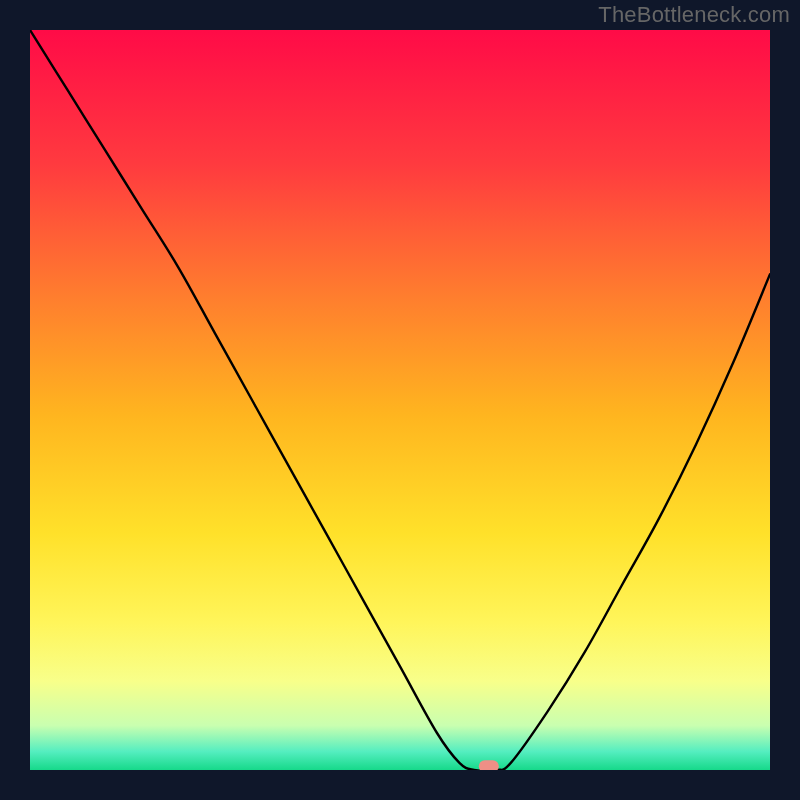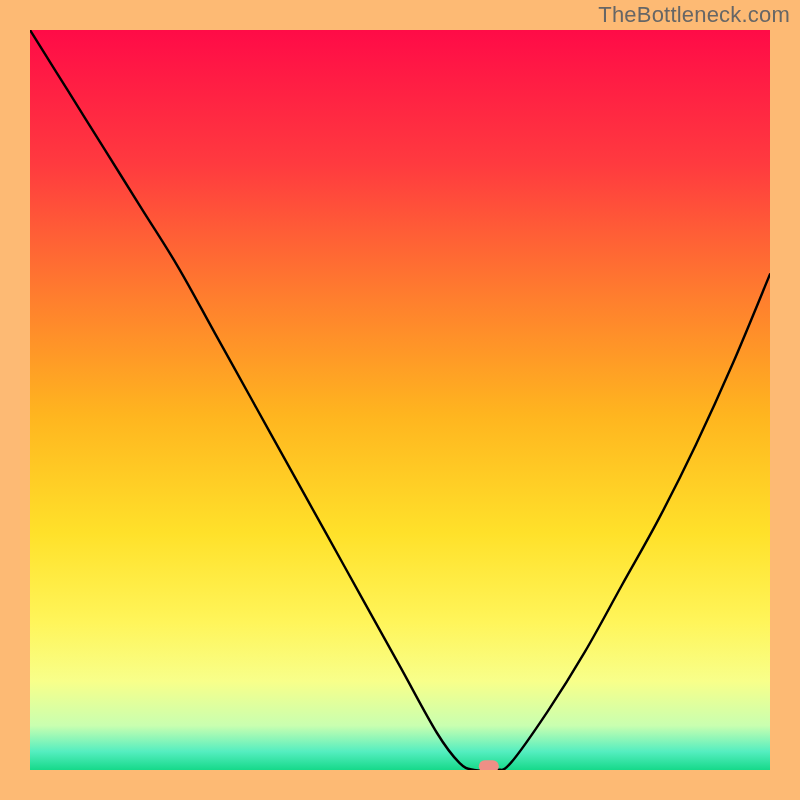--- a/index.html
+++ b/index.html
@@ -8,21 +8,21 @@
     width: 800px;
     height: 800px;
     background: #000;
     overflow: hidden;
     font-family: Arial, Helvetica, sans-serif;
   }
   .frame {
     position: relative;
     width: 800px;
     height: 800px;
-    background: #fdba74;
+    background: #0f172a;
   }
   .watermark {
     position: absolute;
     top: 2px;
     right: 10px;
     color: #666;
     font-size: 22px;
     font-weight: 500;
     letter-spacing: 0.2px;
     user-select: none;

